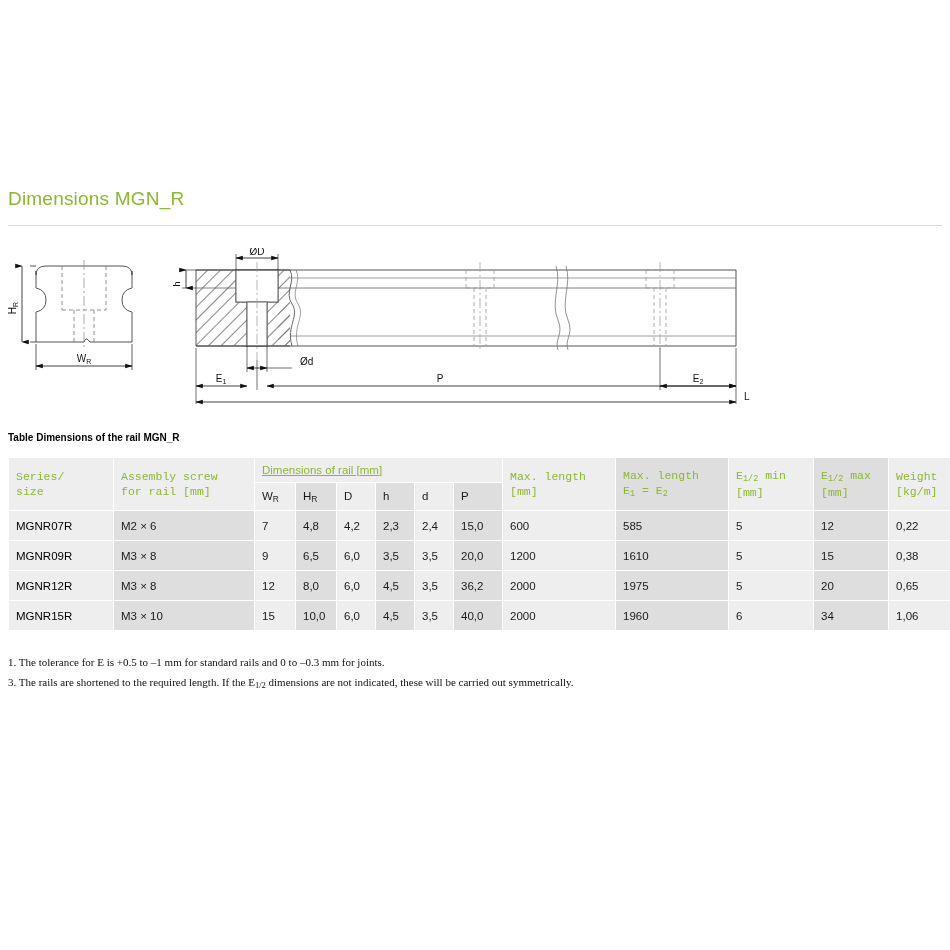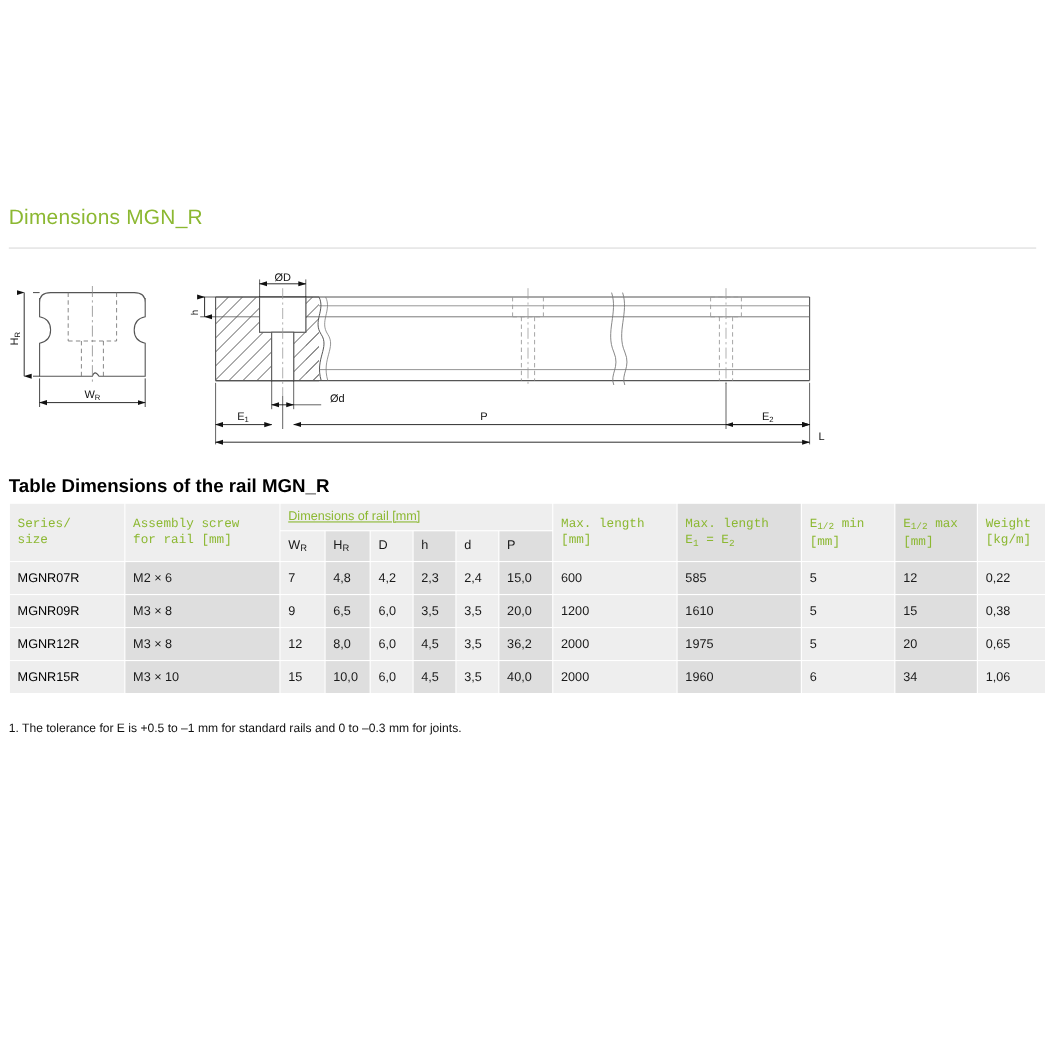--- a/index.html
+++ b/index.html
@@ -49,21 +49,21 @@
     top: 248px;
     width: 950px;
     height: 172px;
   }
 
   
   .table-caption {
     position: absolute;
     left: 8px;
     top: 432px;
-    font-size: 17px;
+    font-size: 10px;
     font-weight: bold;
     color: #000000;
     white-space: nowrap;
   }
 
   
   .tbl-wrap {
     position: absolute;
     left: 8px;
     top: 457px;
@@ -110,21 +110,21 @@
   .notes {
     position: absolute;
     left: 8px;
     top: 653px;
     width: 934px;
     font-size: 11px;
     color: #111111;
     line-height: 19.5px;
   }
   .notes .note-title { margin-bottom: 1px; }
-  .notes .note-line { white-space: nowrap; }
+  .notes .note-line { white-space: nowrap; font-family: Liberation Serif, serif; }
   .notes sub { font-size: 8.5px; }
 </style>
 </head>
 <body>
 
 <div class="page">
 
   <div class="section-heading">Dimensions MGN_R</div>
   <div class="heading-rule"></div>
 
@@ -393,15 +393,18 @@
           <td>6</td>
           <td class="shade">34</td>
           <td>1,06</td>
         </tr>
       </tbody>
     </table>
   </div>
 
   <div class="notes">
     <div class="note-line">1. The tolerance for E is +0.5 to –1 mm for standard rails and 0 to –0.3 mm for joints.</div>
+    <div class="note-line">
+      <span>3. The rails are shortened to the required length. If the E</span><sub>1/2</sub><span> dimensions are not indicated, these will be carried out symmetrically.</span>
+    </div>
   </div>
 
 </div>
 
 </body></html>

